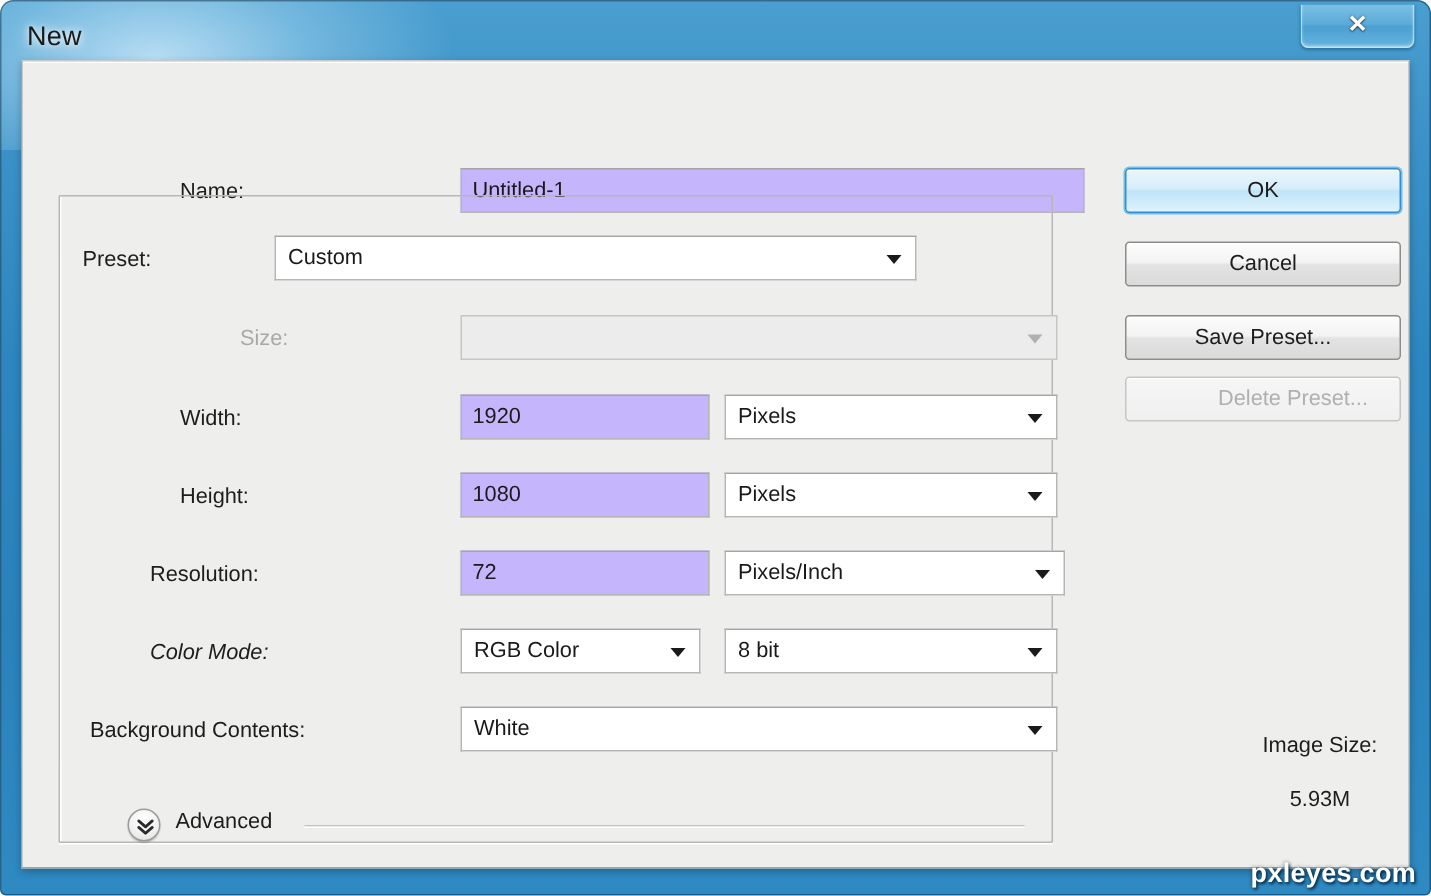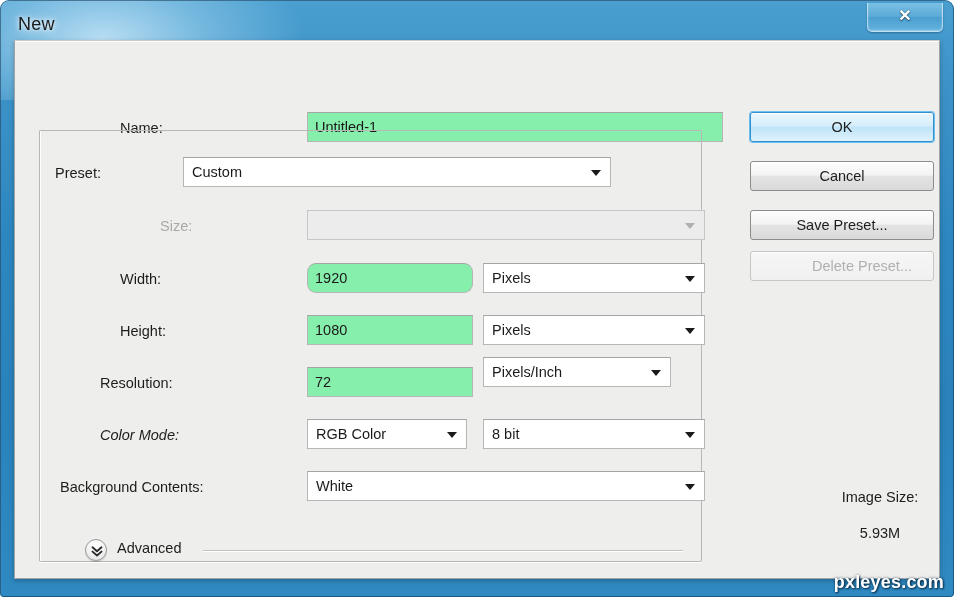--- a/index.html
+++ b/index.html
@@ -90,21 +90,21 @@
     color: #1d1d1d;
     text-align: left;
     white-space: nowrap;
     line-height: 20px;
   }
   .field-label.disabled { color: #a9a9a9; }
 
   
   .text-input {
     position: absolute;
-    background: #86efac;
+    background: #c4b5fd;
     border: 1px solid #b6b6b6;
     border-top-color: #a5a5a5;
     font-size: 14.5px;
     color: #1a1a1a;
     padding: 0 0 0 7px;
     line-height: 28px;
     height: 30px;
     font-family: "Liberation Sans", sans-serif;
     outline: none;
   }
@@ -236,36 +236,36 @@
       <span class="dd-arrow"></span>
     </div>
 
     <div class="field-label disabled" style="left:145px; top:175px; width:140px;">Size:</div>
     <div class="dropdown disabled" style="left:292px; top:169px; width:398px;">
       <span class="dd-text"></span>
       <span class="dd-arrow"></span>
     </div>
 
     <div class="field-label" style="left:105px; top:228px; width:180px;">Width:</div>
-    <input class="text-input" style="left: 292px; top: 222px; width: 166px; border-radius: 9px;" value="1920">
+    <input class="text-input" style="left: 292px; top: 222px; width: 166px;" value="1920">
     <div class="dropdown" style="left:468px; top:222px; width:222px;">
       <span class="dd-text">Pixels</span>
       <span class="dd-arrow"></span>
     </div>
 
     <div class="field-label" style="left:105px; top:280px; width:180px;">Height:</div>
     <input class="text-input" style="left: 292px; top: 274px; width: 166px;" value="1080">
     <div class="dropdown" style="left:468px; top:274px; width:222px;">
       <span class="dd-text">Pixels</span>
       <span class="dd-arrow"></span>
     </div>
 
     <div class="field-label" style="left:85px; top:332px; width:200px;">Resolution:</div>
     <input class="text-input" style="left: 292px; top: 326px; width: 166px;" value="72">
-    <div class="dropdown" style="left:468px; top:316px; width:188px;">
+    <div class="dropdown" style="left:468px; top:326px; width:227px;">
       <span class="dd-text">Pixels/Inch</span>
       <span class="dd-arrow"></span>
     </div>
 
     <div class="field-label" style="left:85px; top:384px; width:200px;font-style:italic;">Color Mode:</div>
     <div class="dropdown" style="left:292px; top:378px; width:160px;">
       <span class="dd-text">RGB Color</span>
       <span class="dd-arrow"></span>
     </div>
     <div class="dropdown" style="left:468px; top:378px; width:222px;">

